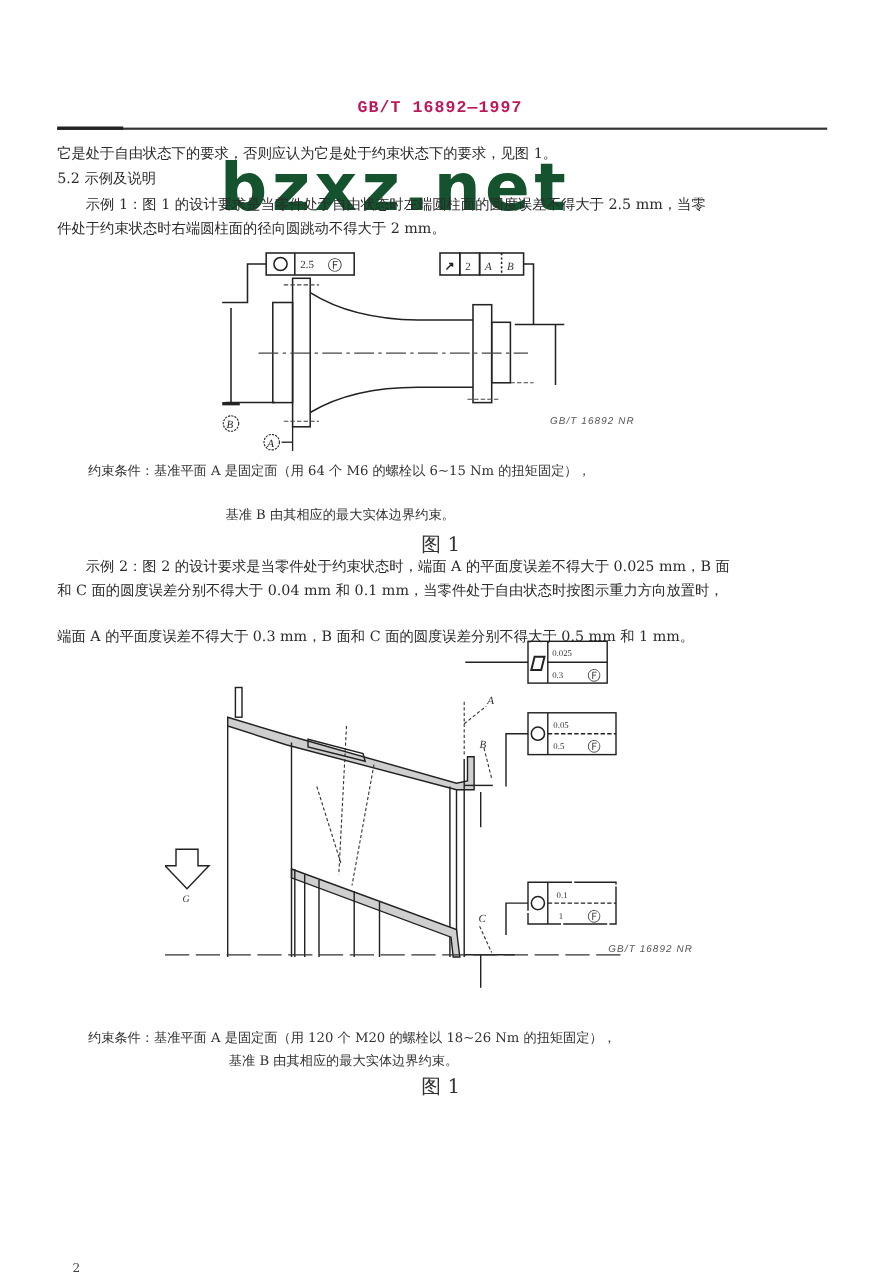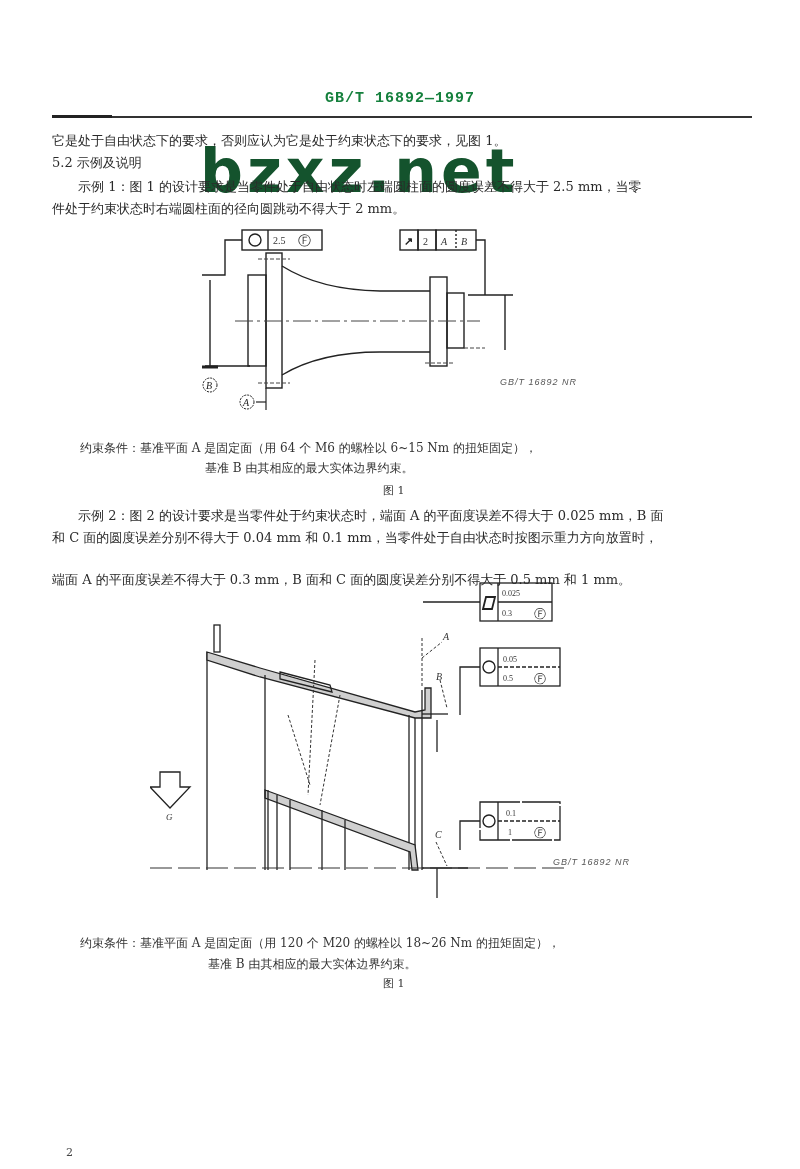--- a/index.html
+++ b/index.html
@@ -1,25 +1,25 @@
 <!DOCTYPE html>
 <html><head>
 <meta charset="utf-8">
 <style>
   html,body{margin:0;padding:0;background:#ffffff;}
   body{width:800px;height:1169px;position:relative;overflow:hidden;font-family:"DejaVu Serif",serif;color:#222;}
   .abs{position:absolute;}
-  .hdr{left:0;width:800px;top:90px;text-align:center;font-family:"Liberation Mono",monospace;font-size:15px;letter-spacing:1px;color:#15803d;font-weight:bold;}
+  .hdr{left:0;width:800px;top:90px;text-align:center;font-family:"Liberation Mono",monospace;font-size:15px;letter-spacing:1px;color:#be185d;font-weight:bold;}
   .rule{left:52px;top:116px;width:700px;height:0;border-top:2px solid #333;}
   .rule-thick{left:52px;top:115px;width:60px;height:3px;background:#222;}
   .p{font-size:13px;line-height:22px;color:#2a2a2a;white-space:nowrap;text-align:center;}
   .indent{padding-left:26px;}
   .watermark{left:200px;top:136px;font-family:"DejaVu Sans",sans-serif;font-weight:bold;font-size:60px;color:#14532d;letter-spacing:4px;}
   .cap{font-size:12px;color:#333;white-space:nowrap;}
-  .figlabel{font-size:11px;color:#333;}
+  .figlabel{font-size:18px;color:#333;}
   .code{font-family:"Liberation Sans",sans-serif;font-size:9px;color:#555;letter-spacing:1px;font-style:italic;}
   svg text{font-family:"Liberation Serif",serif;}
 </style>
 </head>
 <body>
 
 <div class="abs hdr">GB/T 16892—1997</div>
 <div class="abs rule"></div>
 <div class="abs rule-thick"></div>
 
@@ -79,21 +79,21 @@
 
   <text x="93" y="24" font-size="10" fill="#333">2.5</text>
   <text x="118" y="25" font-size="13" fill="#333">Ⓕ</text>
   <text x="224" y="25" font-size="11" fill="#222" font-weight="bold">↗</text>
   <text x="243" y="25" font-size="10" fill="#333">2</text>
   <text x="261" y="25" font-size="10" font-style="italic" fill="#333">A</text>
   <text x="281" y="25" font-size="10" font-style="italic" fill="#333">B</text>
 </svg>
 <div class="abs code" style="left:500px;top:377px;">GB/T 16892  NR</div>
 
-<div class="abs cap" style="left:80px;top:440px;">约束条件：基准平面 A 是固定面（用 64 个 M6 的螺栓以 6~15 Nm 的扭矩固定），</div>
+<div class="abs cap" style="left:80px;top:420px;">约束条件：基准平面 A 是固定面（用 64 个 M6 的螺栓以 6~15 Nm 的扭矩固定），</div>
 <div class="abs cap" style="left:205px;top:460px;">基准 B 由其相应的最大实体边界约束。</div>
 <div class="abs figlabel" style="left:383px;top:483px;">图 1</div>
 
 <div class="abs p indent" style="left:52px;top:505px;">示例 2：图 2 的设计要求是当零件处于约束状态时，端面 A 的平面度误差不得大于 0.025 mm，B 面</div>
 <div class="abs p" style="left:52px;top:527px;">和 C 面的圆度误差分别不得大于 0.04 mm 和 0.1 mm，当零件处于自由状态时按图示重力方向放置时，</div>
 <div class="abs p" style="left:52px;top:569px;">端面 A 的平面度误差不得大于 0.3 mm，B 面和 C 面的圆度误差分别不得大于 0.5 mm 和 1 mm。</div>
 
 <svg class="abs" style="left:150px;top:580px;" width="420" height="320" viewBox="0 0 420 320">
   <g stroke="#222" fill="none" stroke-width="1.3">
 

